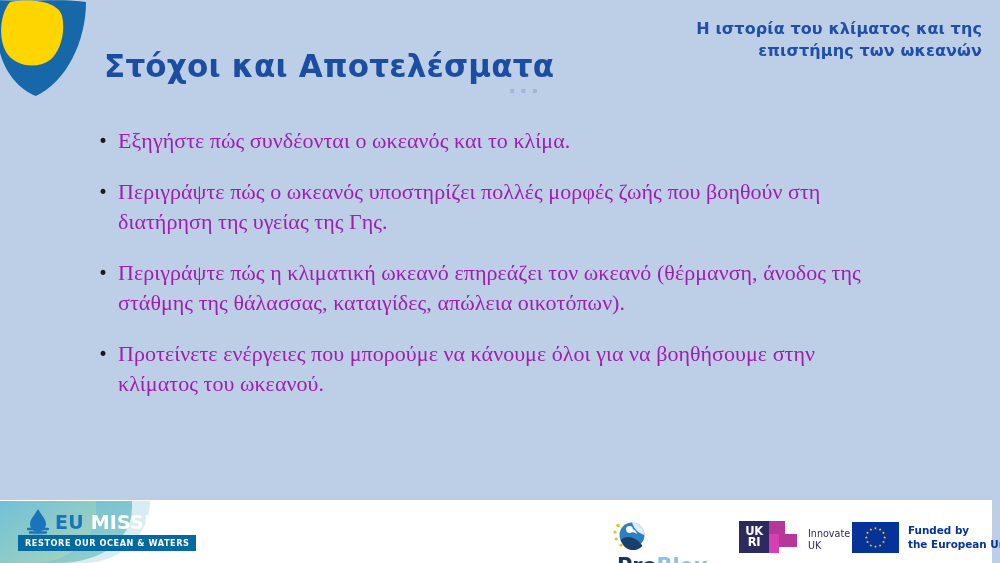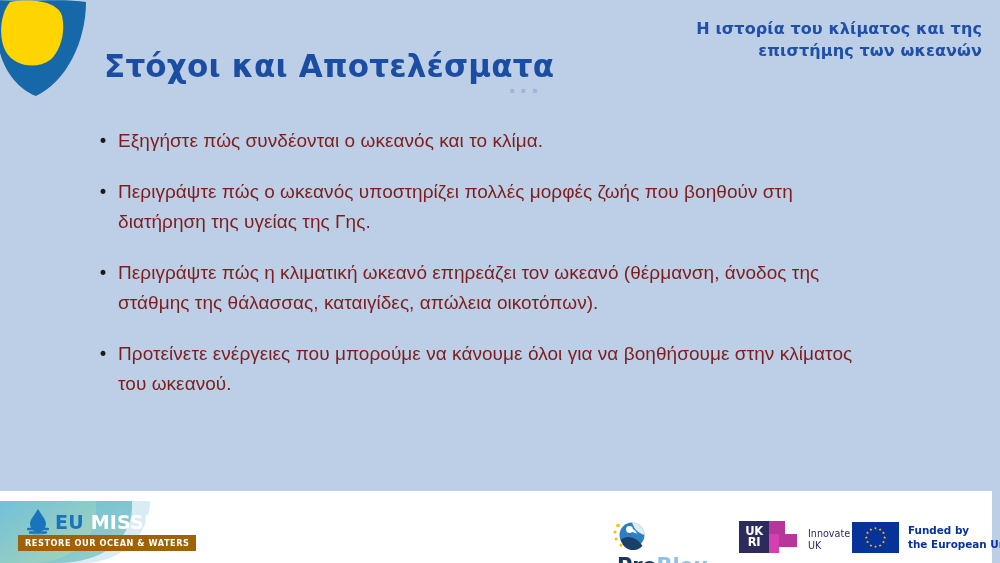--- a/index.html
+++ b/index.html
@@ -85,34 +85,34 @@
     flex: 0 0 24px;
     font-size: 17px;
     line-height: 30px;
     color: #1a1a1a;
     text-align: left;
     padding-left: 4px;
     box-sizing: border-box;
   }
   .bullet-text {
     flex: 1 1 auto;
-    font-family: Liberation Sans, sans-serif;
-    font-size: 19px;
+    font-family: Liberation Serif, serif;
+    font-size: 22px;
     line-height: 30px;
-    color: #7f1d1d;
+    color: #a21caf;
     letter-spacing: 0.05px;
   }
 
   
   .footer {
     position: absolute;
     left: 0;
     right: 8px;
     bottom: 0;
-    height: 72px;
+    height: 63px;
     background: #ffffff;
   }
 
   
   .eu-missions {
     position: absolute;
     left: 0;
     bottom: 0;
     width: 200px;
     height: 62px;
@@ -134,21 +134,21 @@
     font-weight: bold;
     color: #ffffff;
     letter-spacing: 0.2px;
     white-space: nowrap;
   }
   .eum-title .eu-word { color: #1a74bb; }
   .eum-tag {
     position: absolute;
     left: 18px;
     top: 34px;
-    background: #a16207;
+    background: #0369a1;
     color: #ffffff;
     font-family: "DejaVu Sans", sans-serif;
     font-size: 8.2px;
     font-weight: bold;
     letter-spacing: 0.55px;
     padding: 2.5px 7px 3px 7px;
     white-space: nowrap;
   }
 
   

